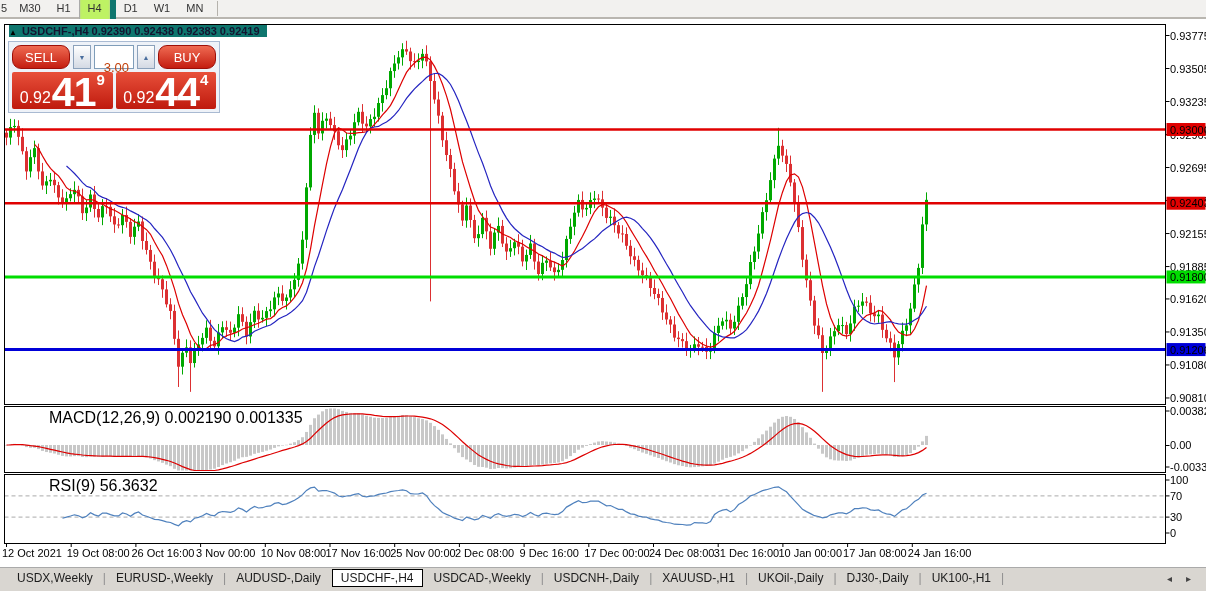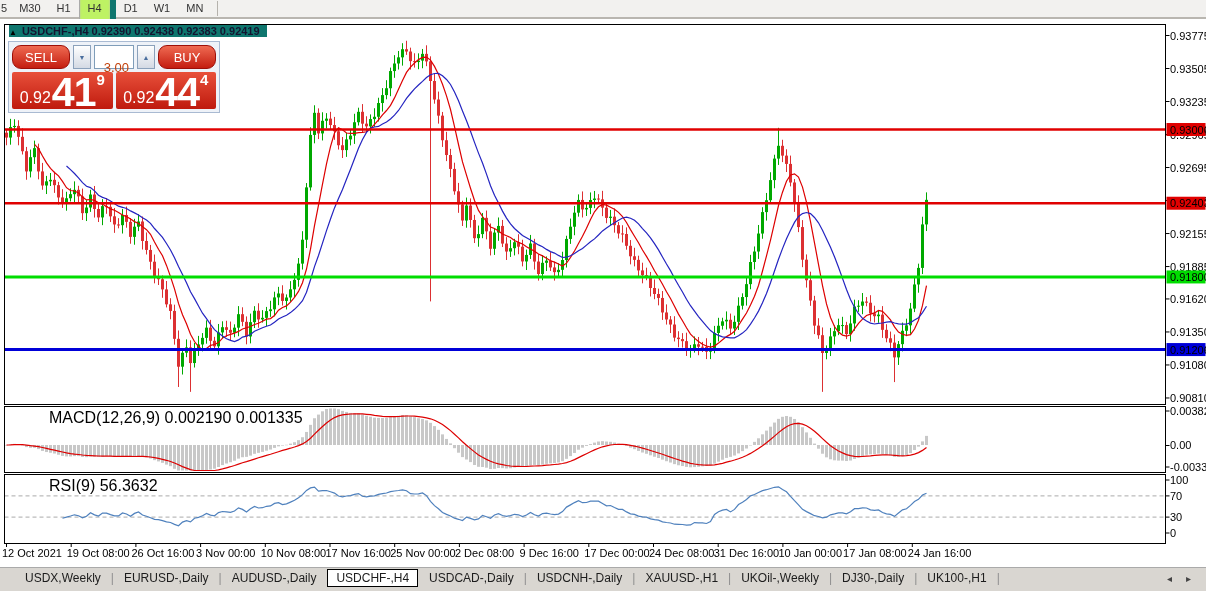--- a/index.html
+++ b/index.html
@@ -25,21 +25,21 @@
   .vol{flex:1;border:1px solid #7f9db9;background:#fff;font-size:13px;line-height:22px;text-align:right;padding:11px 4px;color:#c2410c;}
   .wrow2{display:flex;gap:3px;margin-top:3px;height:37px;}
   .pricepanel{flex:1;background:linear-gradient(#e8503a,#bf1a0e);border-radius:2px;color:#fff;display:flex;align-items:flex-end;justify-content:center;padding:1px 0 2px 0;}
   .pp-pre{font-size:16px;font-weight:normal;line-height:19px;margin-right:1px;}
   .pp-big{font-size:41px;font-weight:bold;line-height:30px;letter-spacing:-1px;}
   .pp-sup{font-size:15px;font-weight:bold;align-self:flex-start;line-height:14px;margin-left:1px;}
   .indlabel{position:absolute;left:8px;font-size:16px;color:#000;z-index:3;padding-left:41px;}
   .indlabel.macd{top:390px;}
   .indlabel.rsi{top:458px;}
   
-  .tabbar{height:20px;background:#d9d6d1;border-top:1px solid #aaa;display:flex;align-items:center;font-size:12px;color:#1c1c1c;padding-left:16px;}
+  .tabbar{height:20px;background:#d9d6d1;border-top:1px solid #aaa;display:flex;align-items:center;font-size:12px;color:#1c1c1c;padding-left:8px;}
   .tab{padding:1px 9px;cursor:pointer;white-space:nowrap;}
   .tab.active{background:#fff;border:1px solid #000;padding:1px 8px;margin:0 2px;}
   .tabsep{color:#8f8f8f;padding:0 1px;}
   .tabarrows{margin-left:auto;margin-right:8px;color:#444;font-size:10px;}
   .tabarrows span{padding:0 7px;cursor:pointer;}
   .statusbar{height:6px;background:#d9d6d1;}
 </style>
 </head>
 <body>
 
@@ -876,31 +876,31 @@
       <span>MACD(12,26,9)</span>&nbsp;<span>0.002190 0.001335</span>
     </div>
     <div class="indlabel rsi">
       <span>RSI(9)</span>&nbsp;<span>56.3632</span>
     </div>
   </div>
 
   <div class="tabbar" id="tabbar">
       <span class="tab">USDX,Weekly</span>
       <span class="tabsep">|</span>
-      <span class="tab">EURUSD-,Daily</span>
+      <span class="tab">EURUSD-,Weekly</span>
       <span class="tabsep">|</span>
       <span class="tab">AUDUSD-,Daily</span>
       <span class="tab active">USDCHF-,H4</span>
-      <span class="tab">USDCAD-,Daily</span>
+      <span class="tab">USDCAD-,Weekly</span>
       <span class="tabsep">|</span>
       <span class="tab">USDCNH-,Daily</span>
       <span class="tabsep">|</span>
       <span class="tab">XAUUSD-,H1</span>
       <span class="tabsep">|</span>
-      <span class="tab">UKOil-,Weekly</span>
+      <span class="tab">UKOil-,Daily</span>
       <span class="tabsep">|</span>
       <span class="tab">DJ30-,Daily</span>
       <span class="tabsep">|</span>
       <span class="tab">UK100-,H1</span>
       <span class="tabsep">|</span>
       <span class="tabarrows"><span>◂</span><span>▸</span></span>
     </div>
   <div class="statusbar"></div>
 </div>
 

